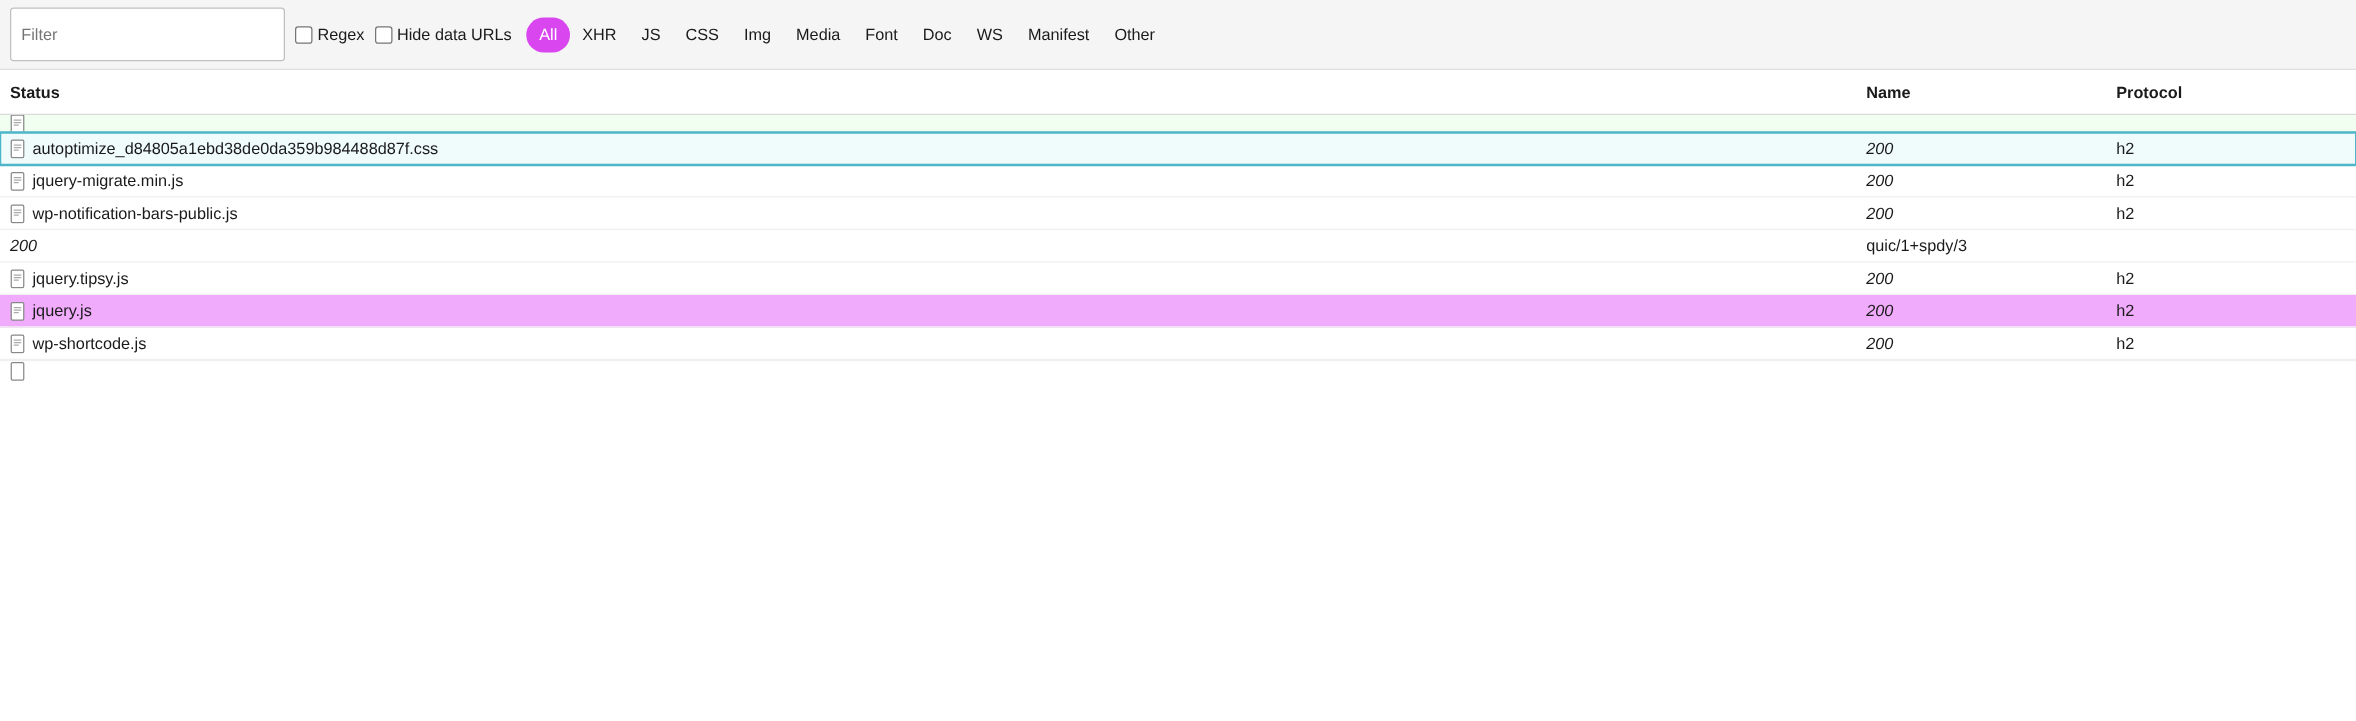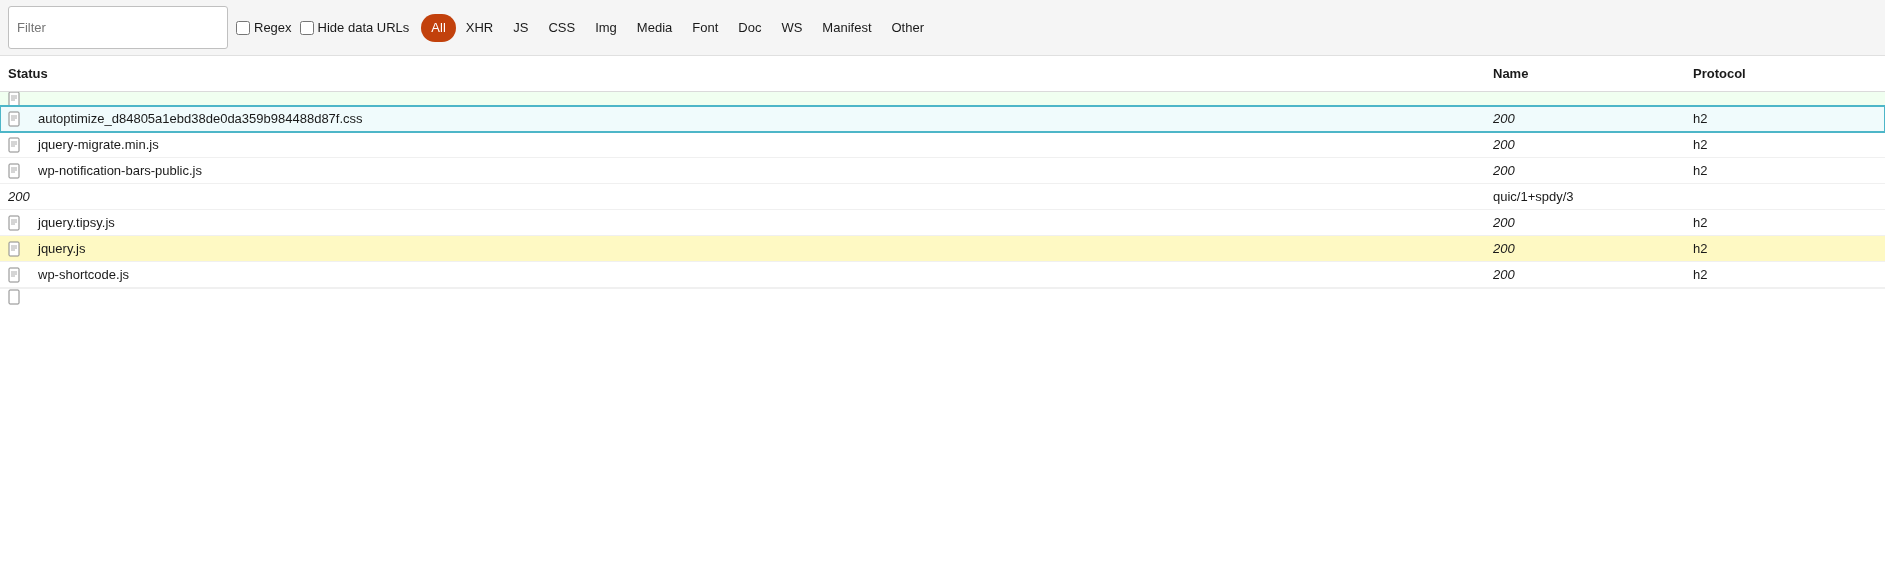--- a/index.html
+++ b/index.html
@@ -66,21 +66,21 @@
       border: none;
       background: transparent;
       font-size: 13px;
       color: #1a1a1a;
       cursor: pointer;
       border-radius: 3px;
       height: 28px;
     }
 
     .filter-btn.active {
-      background: #c2410c;
+      background: #d946ef;
       color: #ffffff;
       border-radius: 14px;
     }
 
     .table-header {
       display: grid;
       grid-template-columns: 1fr 200px 200px;
       border-bottom: 1px solid #dadada;
       padding: 6px 0;
     }
@@ -116,21 +116,21 @@
 
     .cell {
       padding: 3px 8px;
       font-size: 13px;
       color: #1a1a1a;
       white-space: nowrap;
       overflow: hidden;
       text-overflow: ellipsis;
       display: flex;
       align-items: center;
-      gap: 16px;
+      gap: 4px;
     }
 
     
     .file-icon-svg {
       width: 14px;
       height: 16px;
     }
 
     .status-cell {
       padding: 3px 8px;
@@ -258,21 +258,21 @@
         <line x1="3" y1="5" x2="9" y2="5" stroke="#aaa" stroke-width="1"></line>
         <line x1="3" y1="7" x2="9" y2="7" stroke="#aaa" stroke-width="1"></line>
         <line x1="3" y1="9" x2="7" y2="9" stroke="#aaa" stroke-width="1"></line>
       </svg>
       <span>jquery.tipsy.js</span>
     </div>
     <div class="status-cell">200</div>
     <div class="protocol-cell">h2</div>
   </div>
 
-  <div class="table-row highlighted" style="background:#fef9c3;">
+  <div class="table-row highlighted" style="background:#f0abfc;">
     <div class="cell">
       <svg class="file-icon-svg" viewBox="0 0 14 16" fill="none" xmlns="http://www.w3.org/2000/svg">
         <rect x="1" y="1" width="10" height="14" rx="1" stroke="#888" stroke-width="1" fill="white"></rect>
         <line x1="3" y1="5" x2="9" y2="5" stroke="#aaa" stroke-width="1"></line>
         <line x1="3" y1="7" x2="9" y2="7" stroke="#aaa" stroke-width="1"></line>
         <line x1="3" y1="9" x2="7" y2="9" stroke="#aaa" stroke-width="1"></line>
       </svg>
       <span>jquery.js</span>
     </div>
     <div class="status-cell">200</div>

